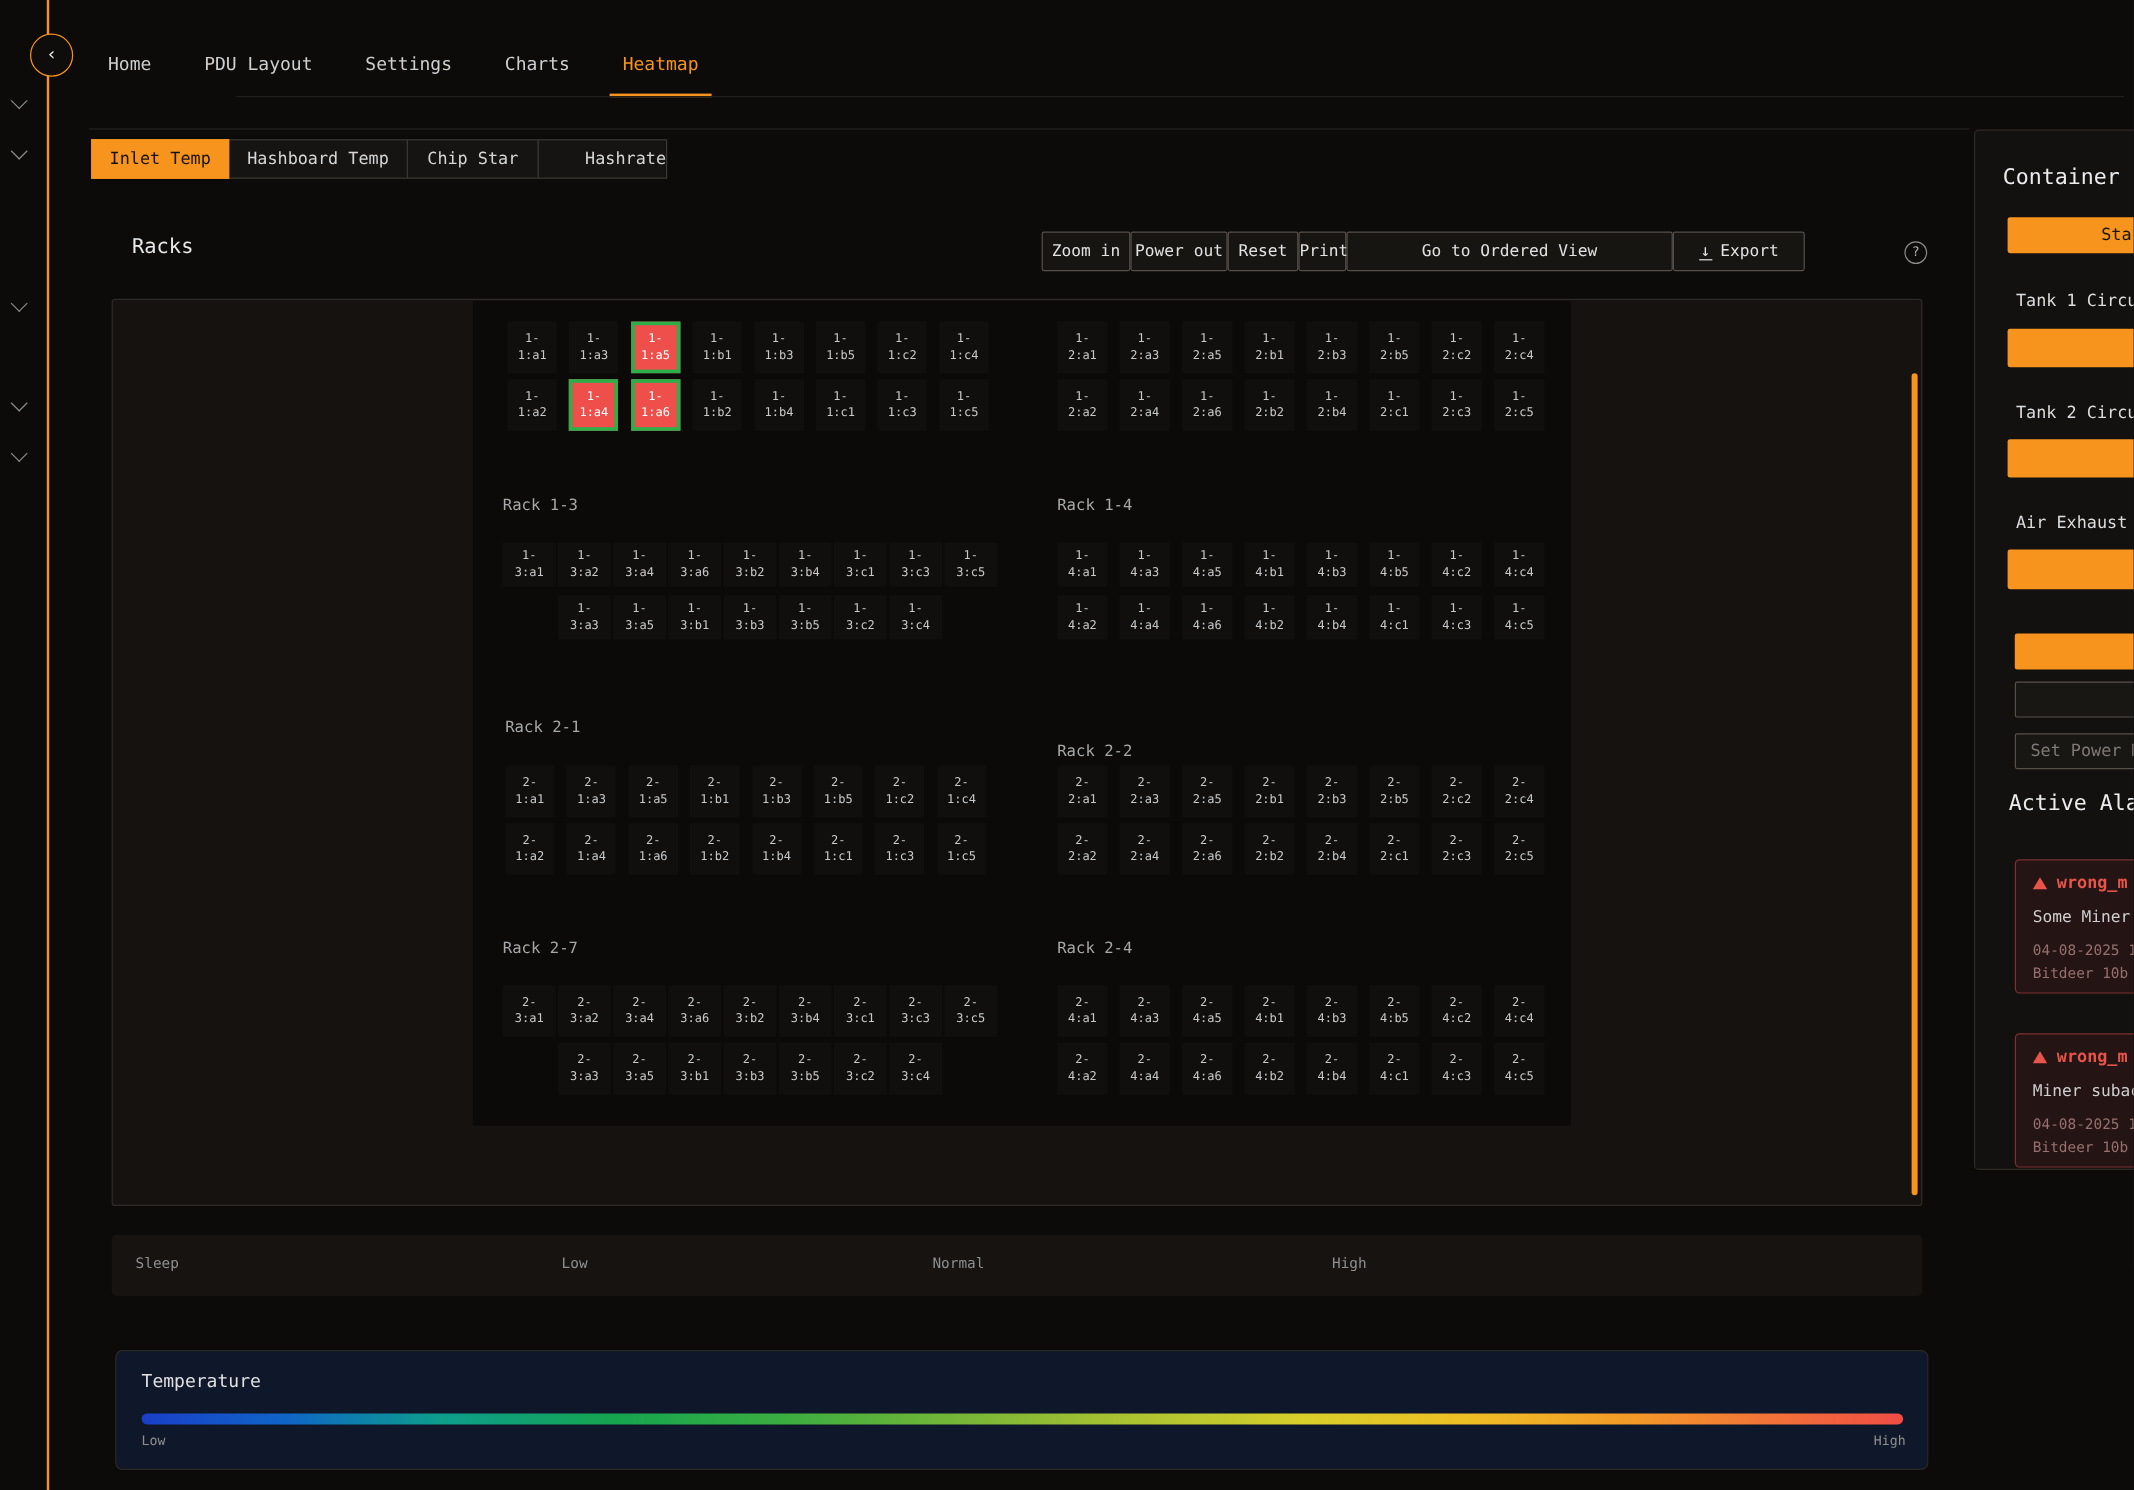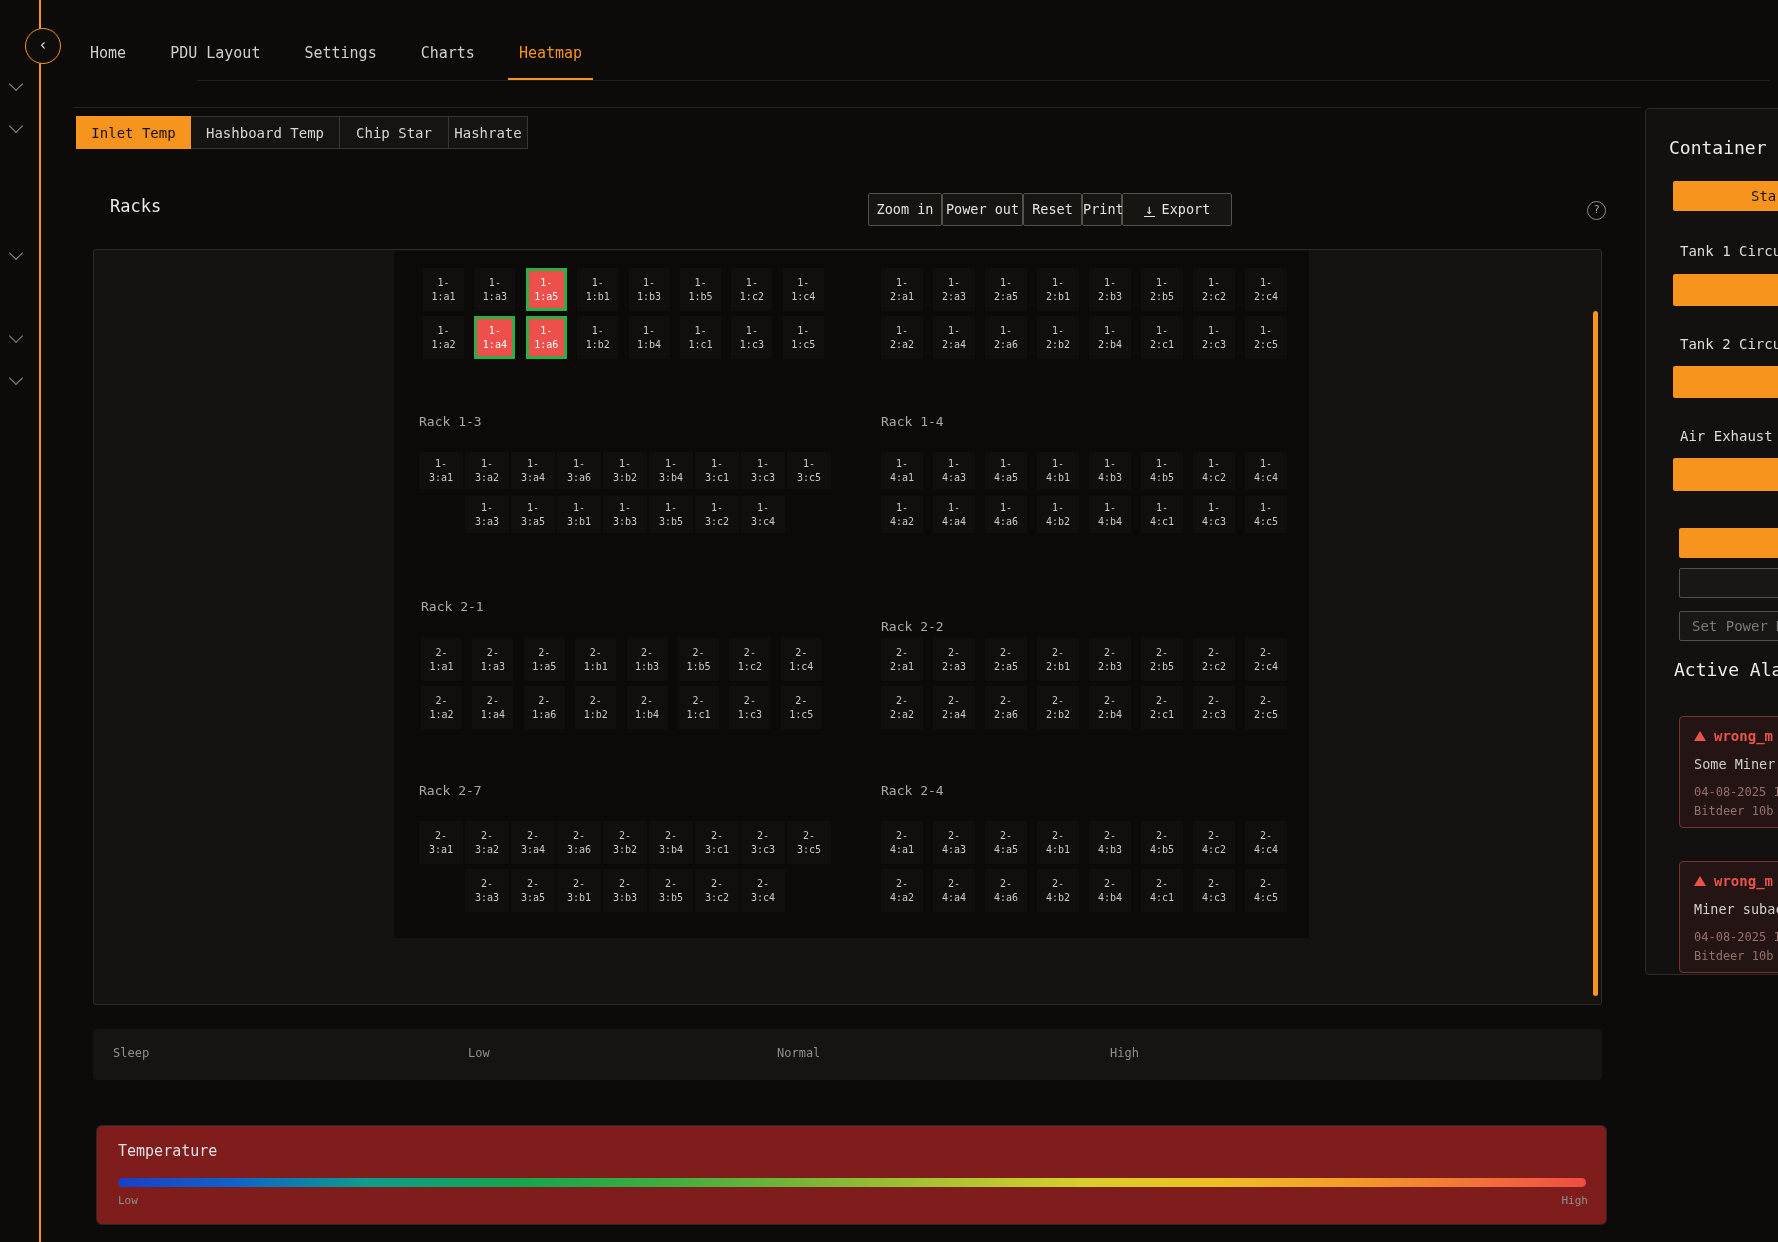--- a/index.html
+++ b/index.html
@@ -48,21 +48,21 @@
   .rack-label{position:absolute;font-size:13px;color:#a8a8a8;white-space:nowrap}
   .cell{position:absolute;display:flex;flex-direction:column;align-items:center;justify-content:center;
     background:#100f0e;color:#c9c9c9;font-size:10px;line-height:14px;box-sizing:border-box;cursor:pointer;text-align:center}
   .cell.alert{background:#ef4f4a;border:3px solid #2cae49;color:#fff}
 
   
   #legend-strip{position:absolute;left:93px;top:1029px;width:1509px;height:51px;background:#161310;border-radius:4px}
   .legend-item{position:absolute;top:17px;font-size:12px;color:#8f8f8f}
 
   
-  #temp-panel{position:absolute;left:96px;top:1125px;width:1511px;height:100px;background:#7f1d1d;
+  #temp-panel{position:absolute;left:96px;top:1125px;width:1511px;height:100px;background:#0f172a;
     border:1px solid #2b2723;box-sizing:border-box;border-radius:6px}
   #temp-title{position:absolute;left:21px;top:16px;font-size:15px;color:#e0e0e0}
   #temp-gradient{position:absolute;left:21px;top:52px;width:1468px;height:9px;border-radius:5px;
     background:linear-gradient(90deg,#1a3fc8 0%,#0f64c8 8%,#0d9e8c 17%,#16a44f 27%,#3dae3f 37%,
       #7ab637 47%,#abc331 56%,#d8cf2b 66%,#eebf25 75%,#f39c27 84%,#f2703a 93%,#ef4d44 100%)}
   #temp-low{position:absolute;left:21px;top:68px;font-size:11px;color:#8f8f8f}
   #temp-high{position:absolute;right:18px;top:68px;font-size:11px;color:#8f8f8f}
 
   
   #right-panel{position:absolute;left:1645px;top:108px;width:330px;height:867px;background:#131110;
@@ -109,29 +109,30 @@
     <div class="nav-item">Charts</div>
     <div class="nav-item active">Heatmap</div>
   </nav>
 <div id="nav-line"></div>
 <div id="panel-top-line"></div>
 
 <div id="tab-bar">
     <div class="tab active" style="width: 115px;">Inlet Temp</div>
     <div class="tab" style="width: 150px;">Hashboard Temp</div>
     <div class="tab" style="width: 110px;">Chip Star</div>
-    <div class="tab" style="width: 80px;">Hashrate</div>
+    <div class="tab" style="width: 108px; text-align: right;">Hashrate</div>
   </div>
 
 <div id="racks-title">Racks</div>
 <div id="rack-buttons">
     <div class="hbtn" style="width: 74px;">Zoom in</div>
     <div class="hbtn" style="width: 81px;">Power out</div>
     <div class="hbtn" style="width: 59px;">Reset</div>
     <div class="hbtn" style="width: 40px;">Print</div>
+    <div class="hbtn" style="width: 272px;">Go to Ordered View</div>
     <div class="hbtn" style="width: 110px;"><span class="dl-icon">↓</span>Export</div>
   </div>
 <div id="help-icon">?</div>
 
 <div id="racks-panel">
   <div id="heat-canvas">
       <div>
         <div class="cell" style="left: 29px; top: 17px; width: 41px; height: 43px;">
           <span>1-</span>
           <span>1:a1</span>

